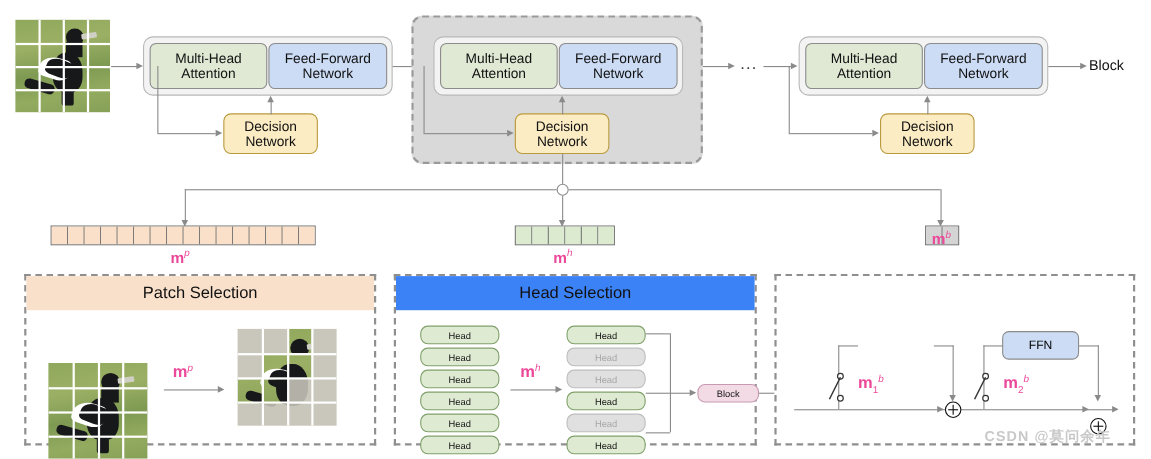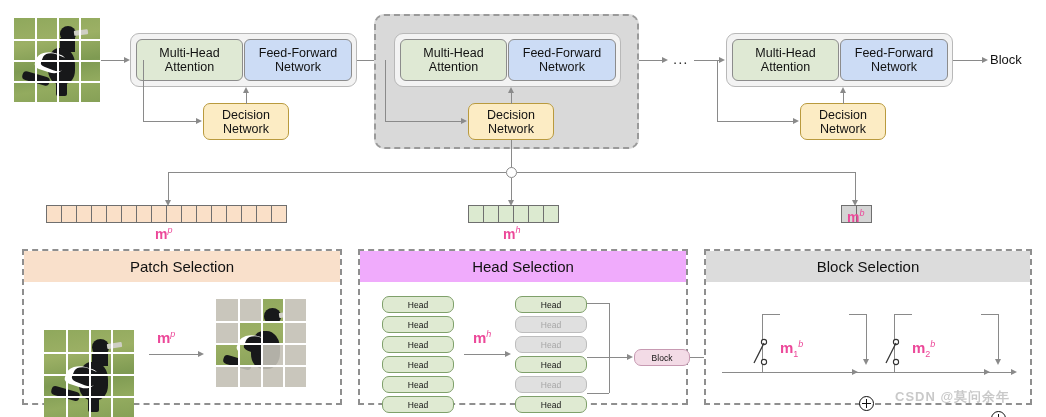--- a/index.html
+++ b/index.html
@@ -41,21 +41,21 @@
   .vh i{background:#dcead0;}
   .vb i{background:#d4d4d4;}
   .mlabel{font-family:Liberation Sans, sans-serif;font-size:14px;color:#ec4899;}
   .mlabel sup{font-size:9px;font-style:italic;}
   .mlabel sub{font-size:9px;}
 
   
   .panel{border:2px dashed #8f8f8f;background:#fff;}
   .phead{height:31px;display:flex;align-items:center;justify-content:center;font-size:15px;color:#111;}
   .ph-patch{background:#f9e0cb;}
-  .ph-head{background:#f0abfc;}
+  .ph-head{background:#3b82f6;}
   .ph-block{background:#dcdcdc;}
 
   
   .hcol{position:absolute;}
   .hpill{width:70px;height:15px;border-radius:7px;border:1px solid #7fa06a;background:#dfead2;
          font-size:8.5px;display:flex;align-items:center;justify-content:center;color:#111;margin-bottom:3px;}
   .hpill.off{background:#e0e0e0;border-color:#bdbdbd;color:#a6a6a6;}
   .concat{width:56px;height:17px;border-radius:7px;border:1px solid #c79ab2;background:#f3dbe6;
           font-size:8.5px;display:flex;align-items:center;justify-content:center;color:#111;}
 
@@ -364,21 +364,20 @@
     <div class="abs vline" style="left:249px;top:52px;height:90px;"></div>
     <div class="abs hline" style="left:249px;top:106px;width:19px;"></div>
     <div class="abs arrow-r" style="left:267px;top:103px;"></div>
 
     <div class="abs concat" style="left:274px;top:98px;">Block</div>
     <div class="abs hline" style="left:330px;top:106px;width:16px;"></div>
     <div class="abs arrow-r" style="left:345px;top:103px;"></div>
   </div>
 
   <div class="abs panel" style="left:704px;top:249px;width:328px;height:156px;">
-    <div class="phead ph-block">Block Selection</div>
 
     <div class="abs hline" style="left:16px;top:121px;width:290px;"></div>
     <div class="abs arrow-r" style="left:305px;top:118px;"></div>
 
     <div class="abs vline" style="left:56px;top:63px;height:58px;"></div>
     <div class="abs hline" style="left:56px;top:63px;width:18px;"></div>
     <div class="abs hline" style="left:143px;top:63px;width:18px;"></div>
     <div class="abs vline" style="left:160px;top:63px;height:48px;"></div>
     <div class="abs arrow-d" style="left:157px;top:108px;"></div>
     <div class="abs plus" style="left:153px;top:114px;"></div>
@@ -390,20 +389,21 @@
         <circle cx="14" cy="25" r="2.6" fill="#fff" stroke="#333" stroke-width="1.1"></circle>
         <line x1="4" y1="26" x2="14" y2="6" stroke="#333" stroke-width="1.3"></line>
       </svg>
     </div>
     <div class="abs mlabel" style="left:74px;top:88px;font-size:15px;">
       <b>m</b><sub>1</sub><sup>b</sup>
     </div>
 
     <div class="abs vline" style="left:188px;top:63px;height:58px;"></div>
     <div class="abs hline" style="left:188px;top:63px;width:18px;"></div>
+    <div class="abs ffnb" style="left:205px;top:50px;">FFN</div>
     <div class="abs hline" style="left:275px;top:63px;width:18px;"></div>
     <div class="abs vline" style="left:292px;top:63px;height:48px;"></div>
     <div class="abs arrow-d" style="left:289px;top:108px;"></div>
     <div class="abs plus" style="left:285px;top:114px;"></div>
     <div class="abs arrow-r" style="left:278px;top:118px;"></div>
 
     <div class="abs" style="left:176px;top:86px;width:26px;height:30px;">
       <svg width="26" height="30" viewBox="0 0 26 30">
         <circle cx="14" cy="5" r="2.6" fill="#fff" stroke="#333" stroke-width="1.1"></circle>
         <circle cx="14" cy="25" r="2.6" fill="#fff" stroke="#333" stroke-width="1.1"></circle>

